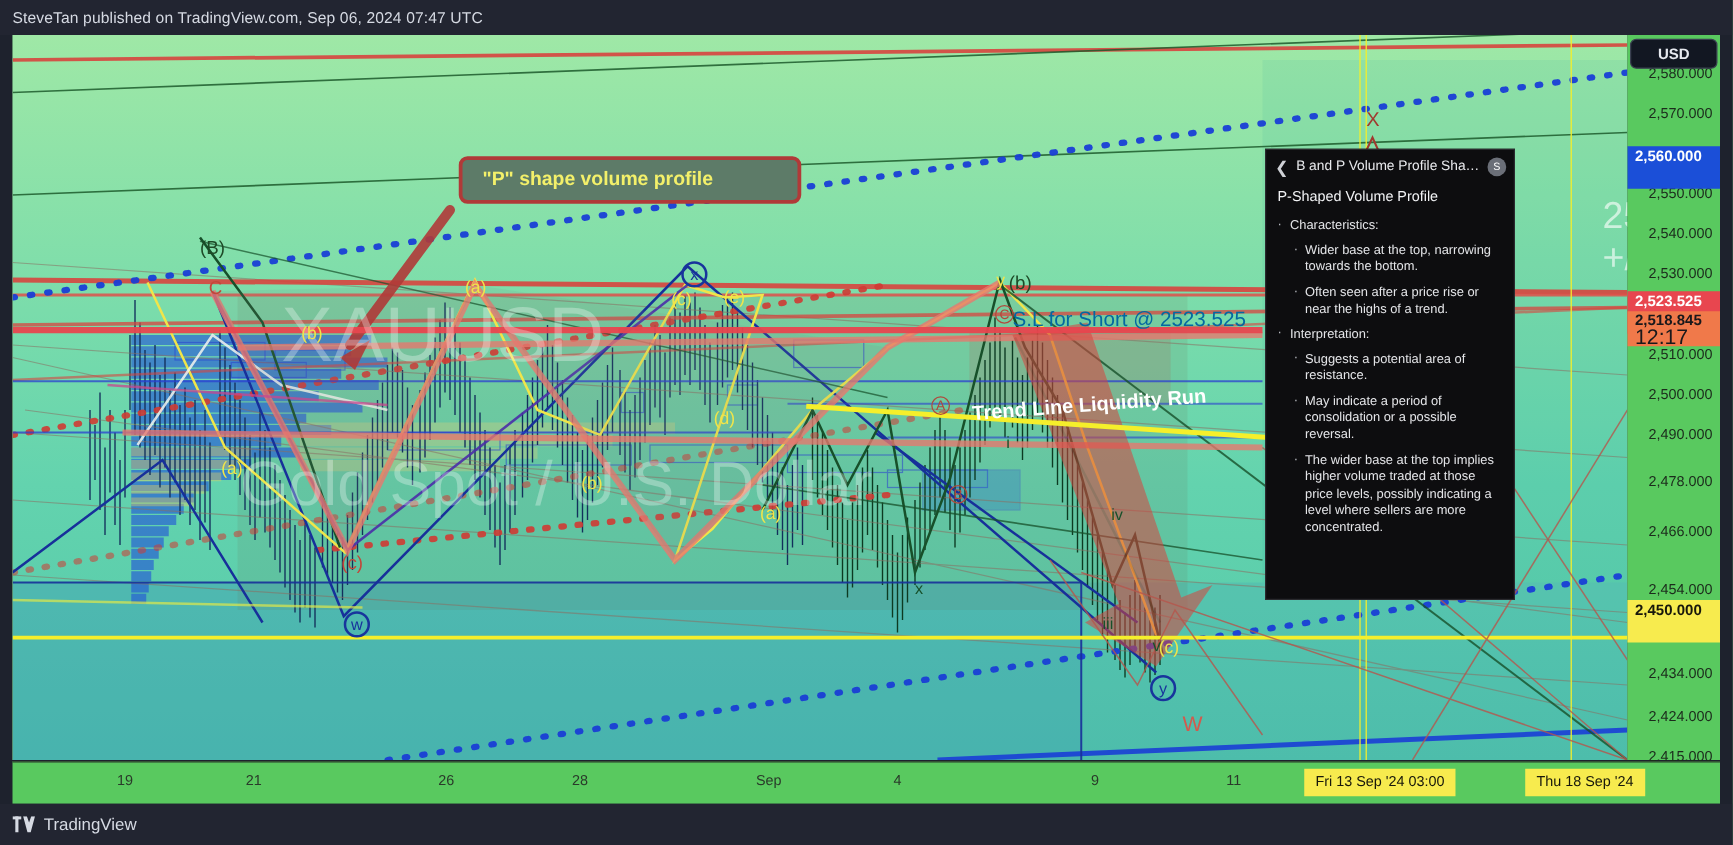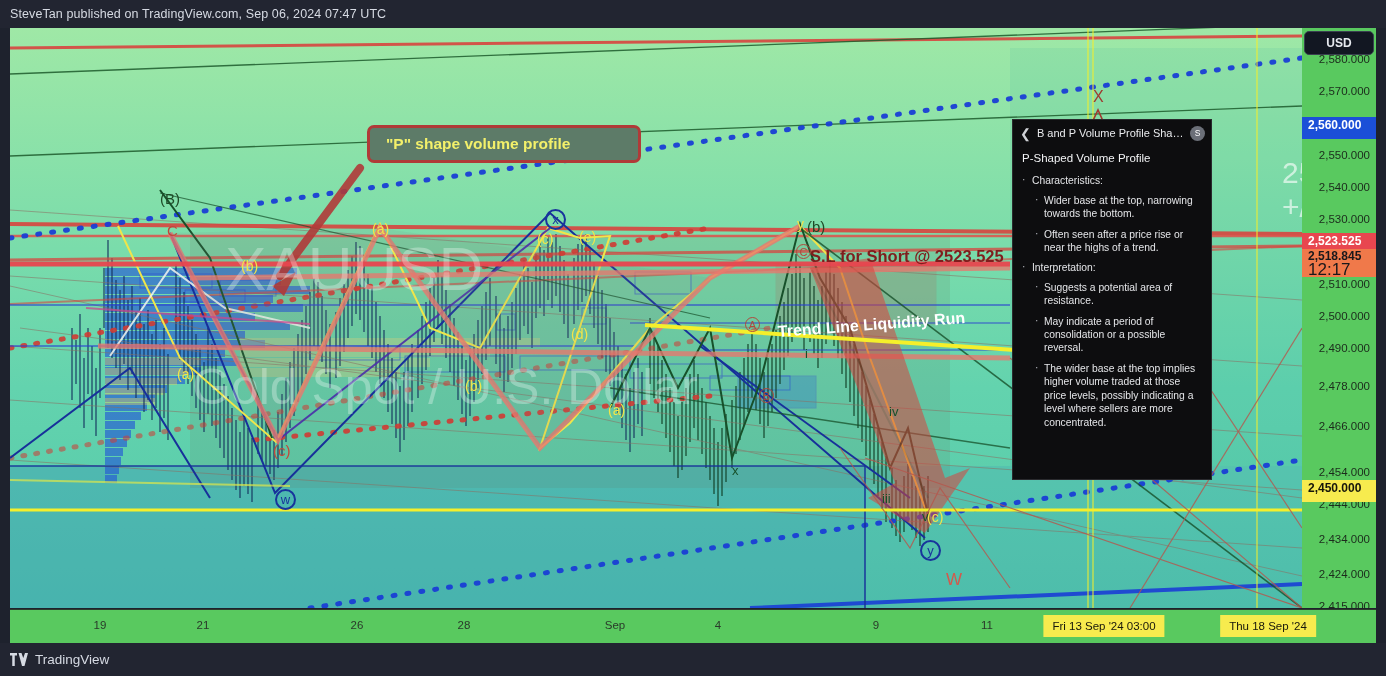--- a/index.html
+++ b/index.html
@@ -57,21 +57,21 @@
   }
   .ptick {
     position: absolute; right: 6px;
     font-size: 11.5px; color: #1c2b1c;
     white-space: nowrap;
   }
   .pbadge {
     position: absolute; left: 0; width: 74px;
     font-size: 12px; font-weight: bold;
     color: #fff; text-align: left; padding-left: 6px;
-    line-height: 16px; height: 22px;
+    line-height: 16px; height: 34px;
   }
   #badge-2560 { background: #1b4fd8; }
   #badge-2523 { background: #e8464f; }
   #badge-last {
     background: #f0794a; color: #19181b; font-weight: bold;
     height: 28px; line-height: 13px; padding-top: 1px;
   }
   #badge-last .sub { font-weight: normal; font-size: 17px; }
   #badge-2450 { background: #f7eb4e; color: #17170b; }
   #usd-pill {
@@ -152,21 +152,21 @@
 
   #cal-p {
     position: absolute; left: 357px; top: 97px;
     width: 274px; height: 38px;
     background: #5d7b68; border: 3px solid #b03a38; border-radius: 7px;
     color: #f3f06a; font-size: 15.5px; font-weight: bold;
     display: flex; align-items: center; padding-left: 16px;
   }
   #sl-text {
     position: absolute; left: 800px; top: 219px;
-    color: #7f1d1d; font-size: 16.5px; font-weight: bold;
+    color: #0369a1; font-size: 16.5px; font-weight: normal;
   }
   #tlr-text {
     position: absolute; left: 768px; top: 295px;
     color: #ffffff; font-size: 16px; font-weight: bold;
     transform: rotate(-4.3deg); transform-origin: left center;
   }
   #tp-text {
     position: absolute; left: 1026px; top: 495px;
     color: #121212; font-size: 16.5px; font-weight: bold;
   }

